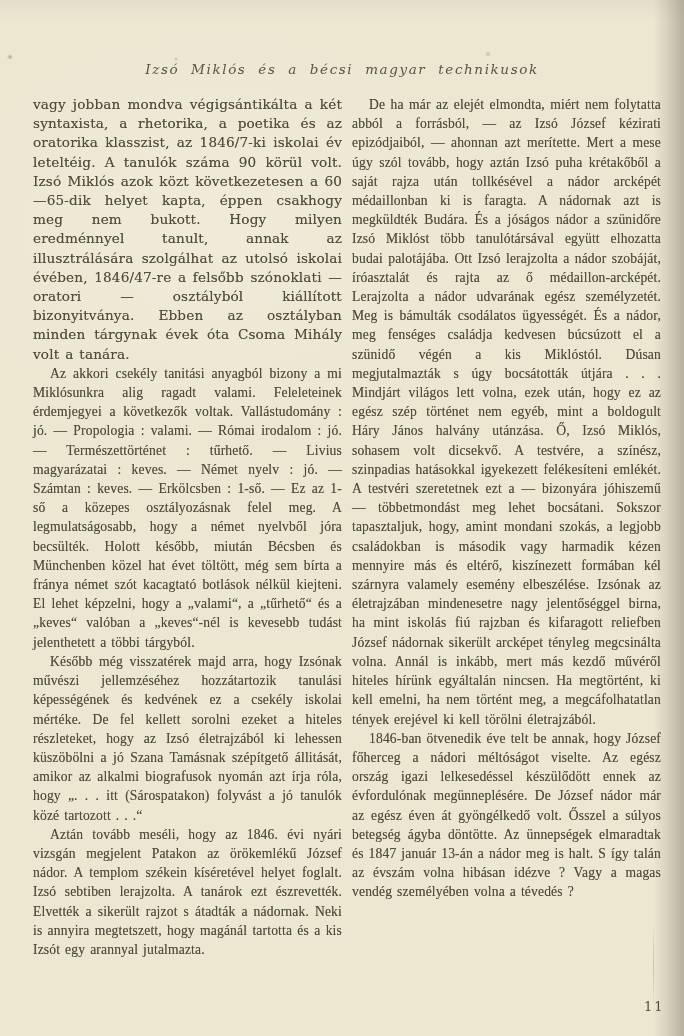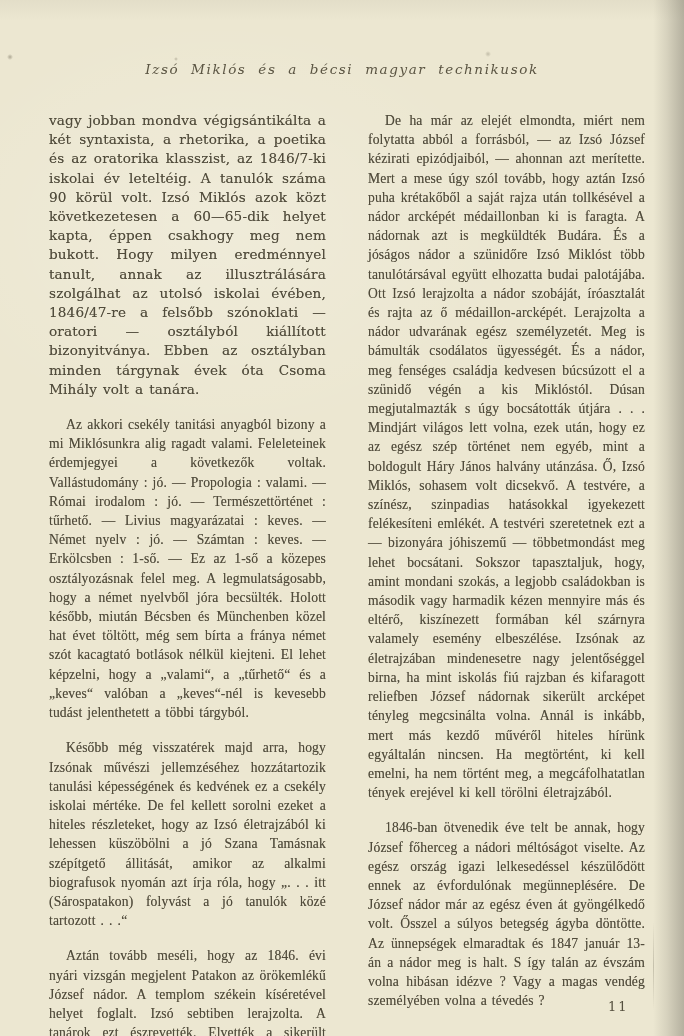--- a/index.html
+++ b/index.html
@@ -46,25 +46,25 @@
   .col {
     width: 309px;
     text-align: justify;
     font-size: 13.6px;
     line-height: 19.2px;
     letter-spacing: 0.15px;
     word-spacing: 1.4px;
     color: #504b3b;
     text-shadow: 0 0 0.35px rgba(80,75,59,0.55);
   }
-  .col p { margin: 16px; }
+  .col p { margin: 0; }
   .col p.indent { text-indent: 17px; font-family: Liberation Serif, serif; }
   .page-number {
     position: absolute;
-    left: 608px;
+    left: 644px;
     top: 999px;
     font-size: 13px;
     letter-spacing: 2px;
     color: #55503f;
   }
   .crease {
     position: absolute;
     left: 653px;
     top: 922px;
     width: 1px;

